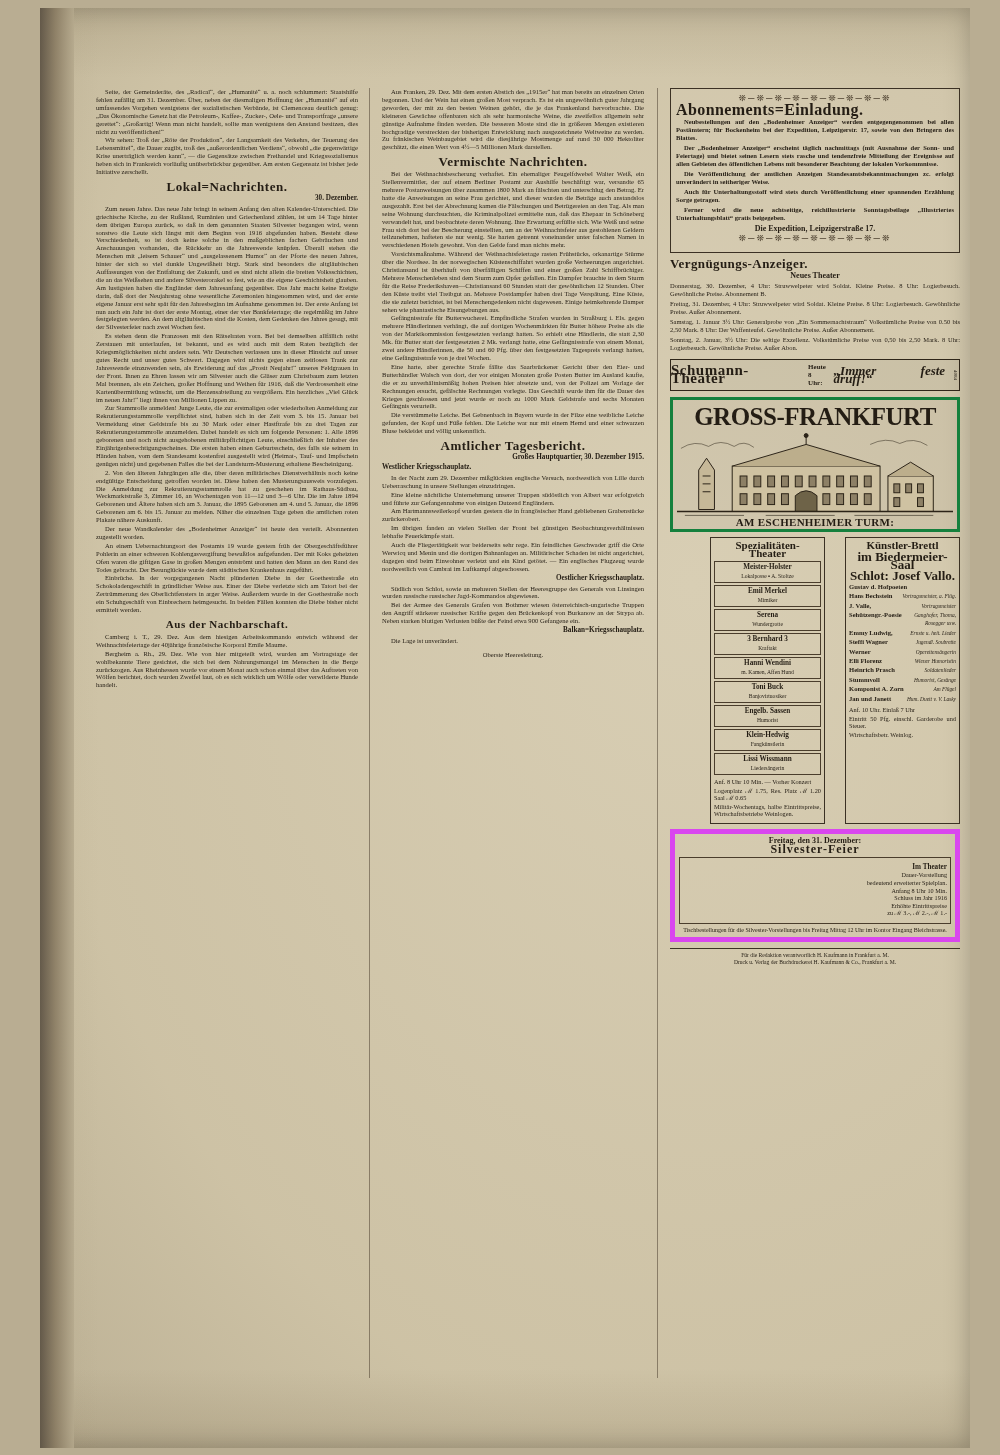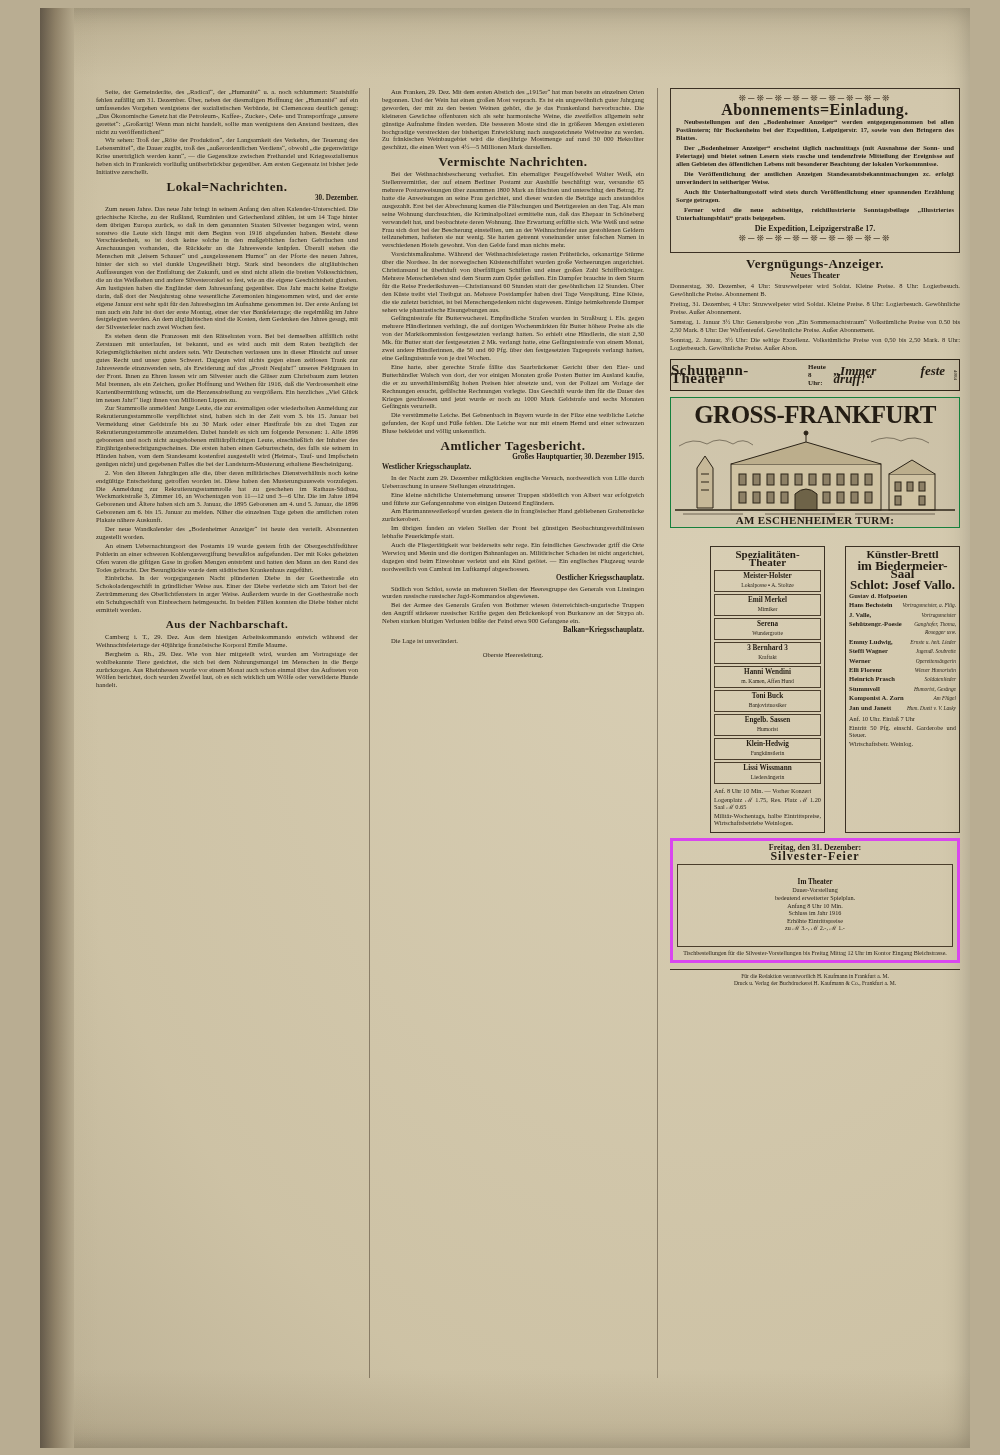--- a/index.html
+++ b/index.html
@@ -79,21 +79,21 @@
   .sub.left { text-align:left; }
 
   
   .adbox {
     border: 1px solid #3b3124;
     margin-bottom: 7px;
     padding: 4px 5px 6px;
     background: rgba(255,255,255,0.03);
   }
   .ad-title {
-    text-align:center; font-weight:bold; font-size:16px; letter-spacing:.4px;
+    text-align:left; font-weight:bold; font-size:16px; letter-spacing:.4px;
     margin: 2px 0 4px;
   }
   .ad-title.mid { font-size:13px; }
   .ad-sub { text-align:center; font-weight:bold; font-size:8px; margin:3px 0 2px; }
   .ad-body { font-size:6.6px; line-height:8px; text-align:justify; font-weight:bold; }
   .ad-body p { margin:0 0 2px; text-indent:8px; }
   .orn {
     text-align:center; font-size:9px; letter-spacing:2px; color:#35291a; margin:2px 0 3px;
     overflow:hidden; white-space:nowrap;
   }
@@ -110,23 +110,23 @@
     margin-bottom:6px;
     display:flex; align-items:center; gap:6px;
     background: rgba(0,0,0,0.04);
   }
   .schumann .s1 { font-weight:bold; font-size:15px; letter-spacing:.5px;}
   .schumann .s2 { font-size:7px; font-weight:bold; line-height:8px;}
   .schumann .s3 { font-weight:bold; font-size:13px; font-style:italic;}
 
   
   .gf {
-    border:1px solid #15803d;
+    border:3px solid #15803d;
     padding:4px 4px 2px;
-    margin-bottom:18px;
+    margin-bottom:5px;
     position:relative;
     background: rgba(0,0,0,0.03);
   }
   .gf-title {
     font-size:25px; font-weight:bold; letter-spacing:-0.5px;
     text-align:center; line-height:26px;
   }
   .gf-sub { font-size:11px; font-weight:bold; text-align:center; letter-spacing:.3px;}
   .gf-art { height:86px; position:relative; margin:2px 0 1px;}
   .gf-art svg { width:100%; height:100%; display:block;}
@@ -141,26 +141,26 @@
   .acts .a small { display:block; font-weight:normal; font-size:5.6px; }
   .acts2 { font-size:6.6px; line-height:8.4px; }
   .acts2 .r { display:flex; justify-content:space-between; gap:3px; margin-bottom:1px;}
   .acts2 .r b { white-space:nowrap;}
   .acts2 .r i { font-style:italic; font-size:5.4px; text-align:right;}
 
   .pricebox { font-size:6.3px; line-height:7.6px; margin-top:3px;}
   .pricebox p { margin:0 0 1px; text-indent:0;}
 
   .silv {
-    border:3px solid #d946ef; margin-top:5px; padding:3px 4px;
+    border:5px solid #d946ef; margin-top:5px; padding:3px 4px;
   }
   .silv .d1 { text-align:center; font-weight:bold; font-size:8px;}
   .silv .d2 { text-align:center; font-weight:bold; font-size:12px; letter-spacing:1px; margin:1px 0 3px;}
   .silv .cols2 { display:flex; gap:5px;}
-  .silv .cols2 > div { flex:1 1 0; border:1px solid #4a3d2c; padding:14px 3px; font-size:6.2px; line-height:7.6px; text-align:center;}
+  .silv .cols2 > div { flex:1 1 0; border:1px solid #4a3d2c; padding:6px 3px; font-size:6.2px; line-height:7.6px; text-align:right;}
   .silv .cols2 b { display:block; font-size:7.2px;}
 
   .imprint {
     border-top:1px solid #3b3124;
     margin-top:6px; padding-top:3px;
     font-size:5.6px; line-height:7px; text-align:center;
   }
 </style>
 </head>
 <body>

